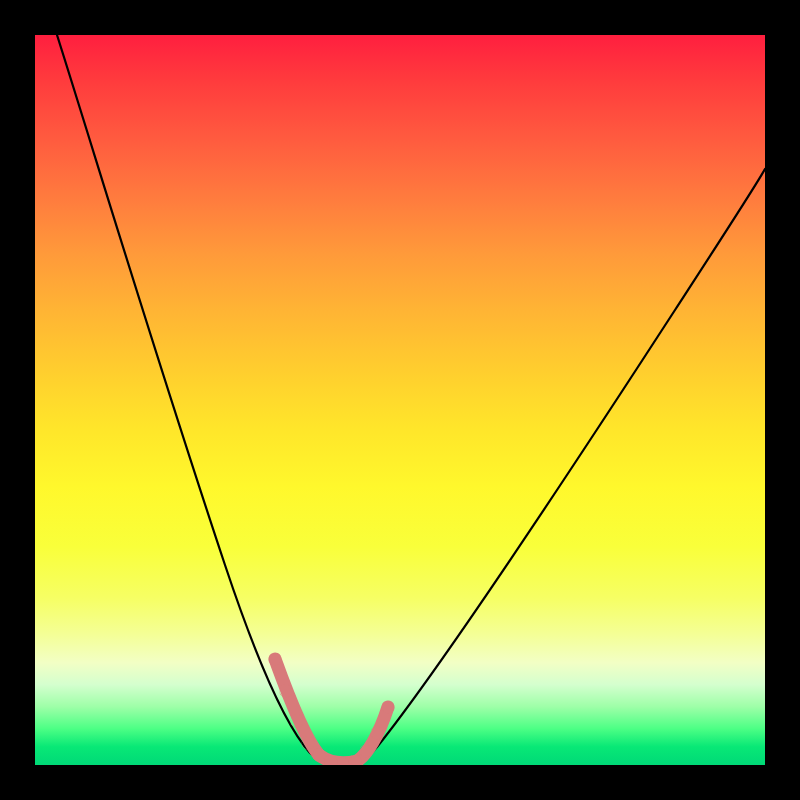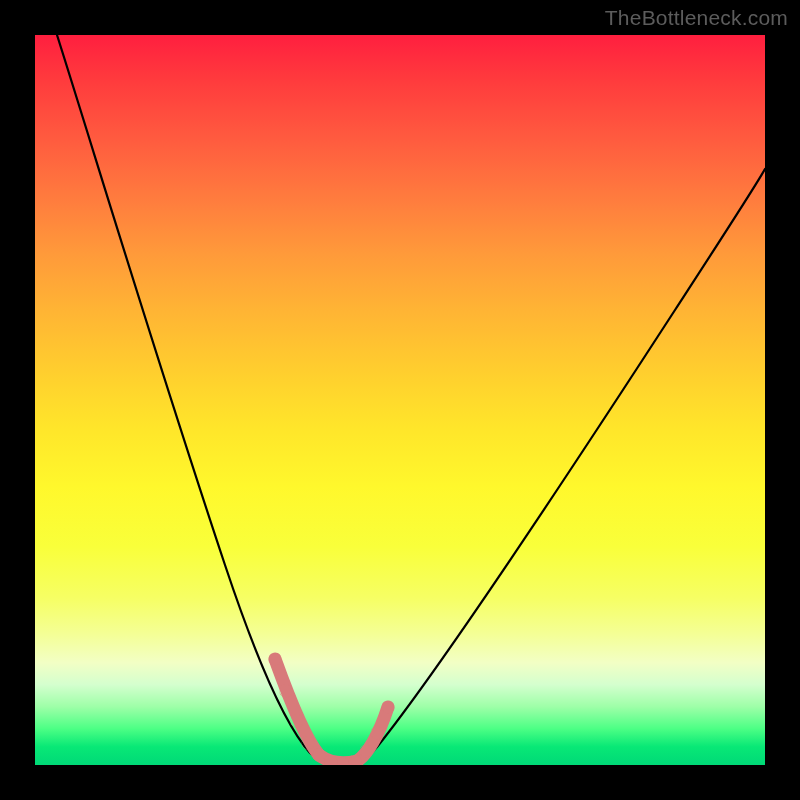--- a/index.html
+++ b/index.html
@@ -96,14 +96,13 @@
         <circle cx="296" cy="727" r="0.1"></circle>
         <circle cx="308" cy="729" r="0.1"></circle>
         <circle cx="320" cy="726" r="0.1"></circle>
         <circle cx="331" cy="716" r="0.1"></circle>
         <circle cx="342" cy="698" r="0.1"></circle>
         <circle cx="353" cy="672" r="0.1"></circle>
       </g>
     </svg>
   </div>
 
-  <div class="watermark">TheBottleneck.com</div>
 </div>
 
 </body></html>

